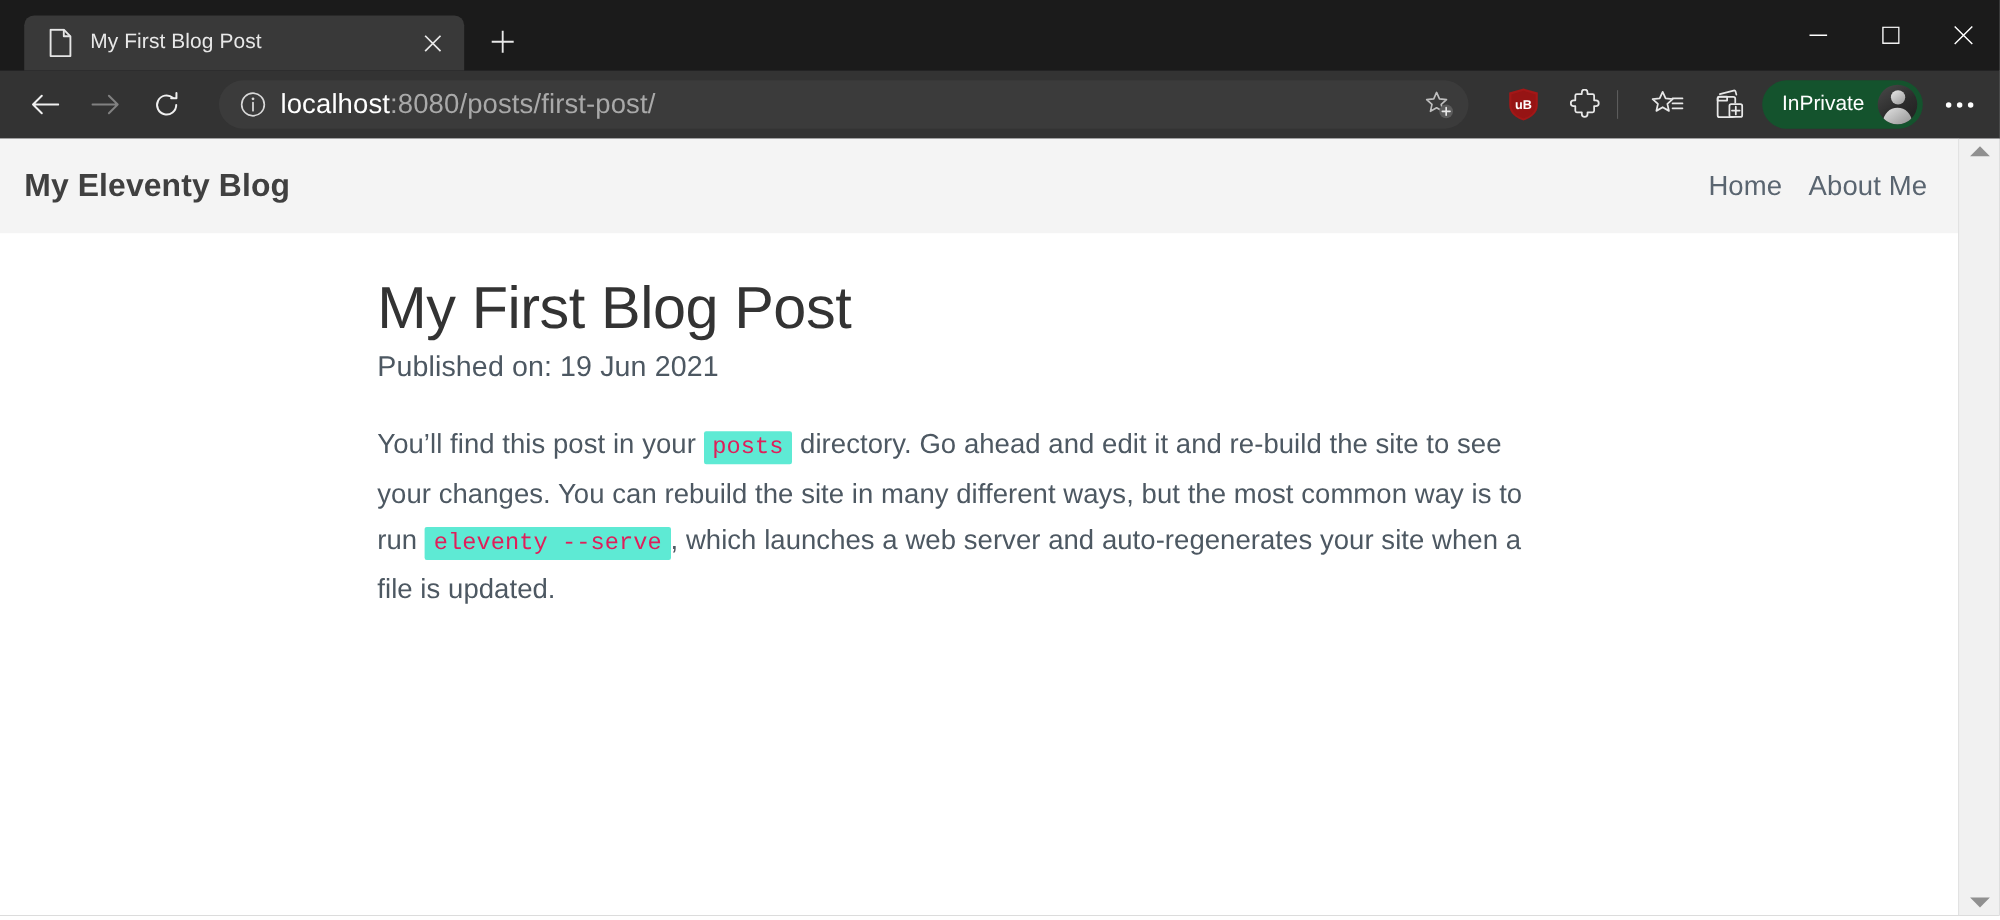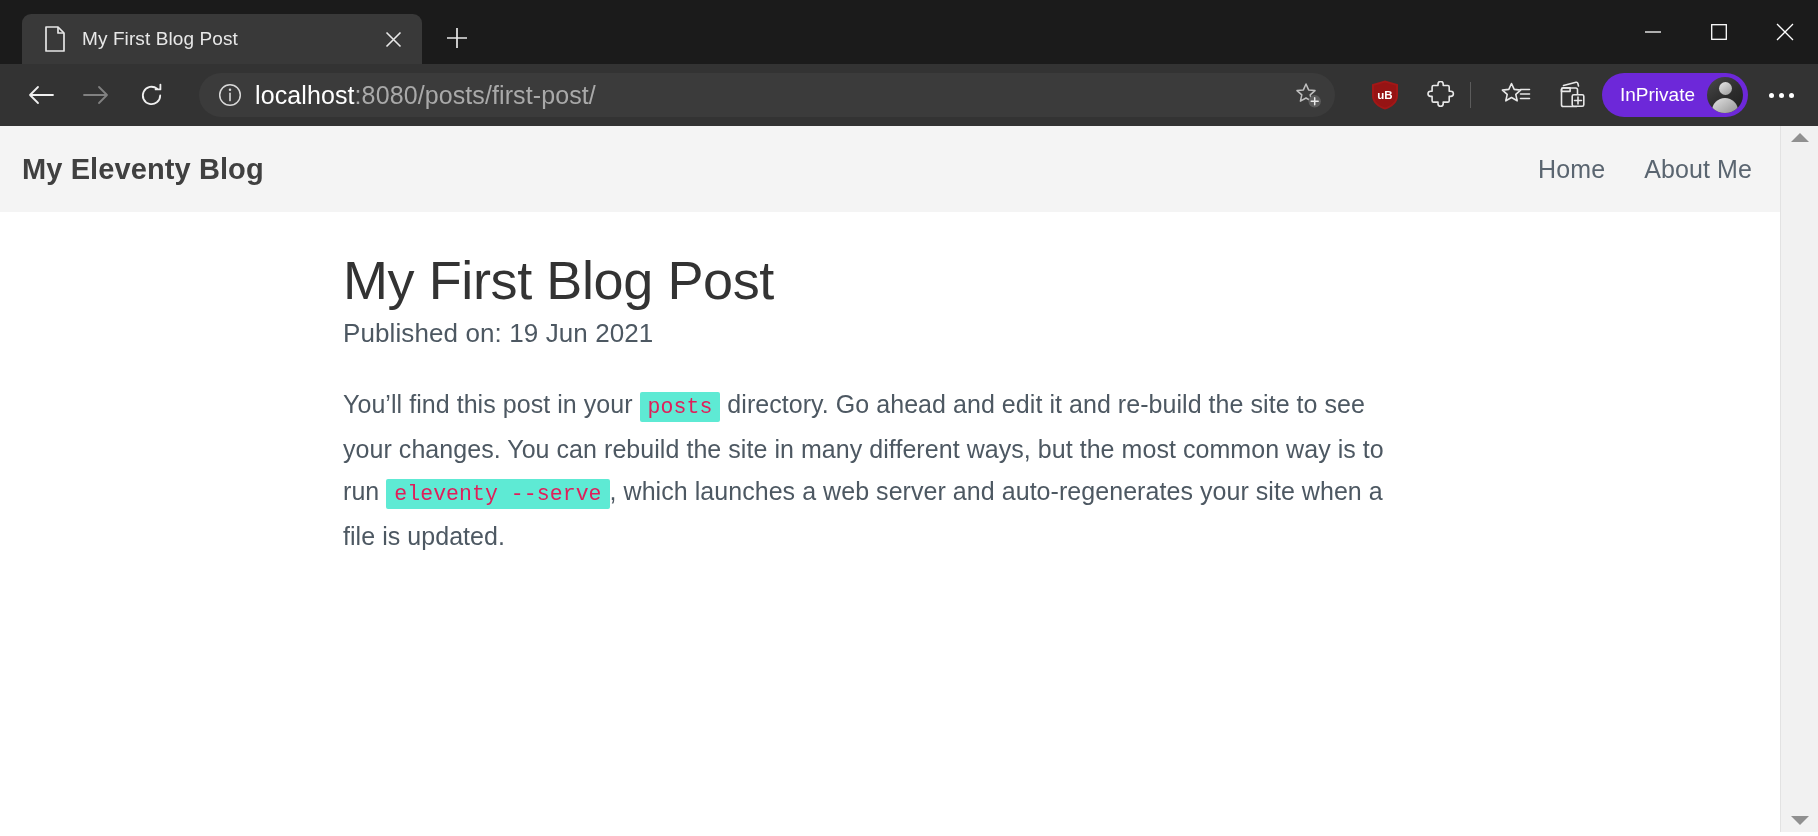--- a/index.html
+++ b/index.html
@@ -180,21 +180,21 @@
   .tb-divider {
     width: 1px;
     height: 26px;
     background: #5c5c5c;
     margin: 0 9px;
     flex: 0 0 auto;
   }
 
   .inprivate-pill {
     height: 44px;
-    background: #6d28d9;
+    background: #14532d;
     border-radius: 22px;
     display: flex;
     align-items: center;
     padding: 0 5px 0 18px;
     margin-left: 10px;
     flex: 0 0 auto;
   }
   .inprivate-label {
     color: #ffffff;
     font-size: 19px;
@@ -271,21 +271,21 @@
   .site-title {
     font-size: 29px;
     font-weight: bold;
     color: #404040;
     letter-spacing: 0.1px;
   }
 
   .site-nav {
     display: flex;
     align-items: flex-end;
-    gap: 39px;
+    gap: 24px;
   }
   .nav-link {
     font-size: 25px;
     color: #5a6570;
     text-decoration: none;
     letter-spacing: 0.1px;
   }
 
   .article {
     padding: 38px 0 0 343px;

